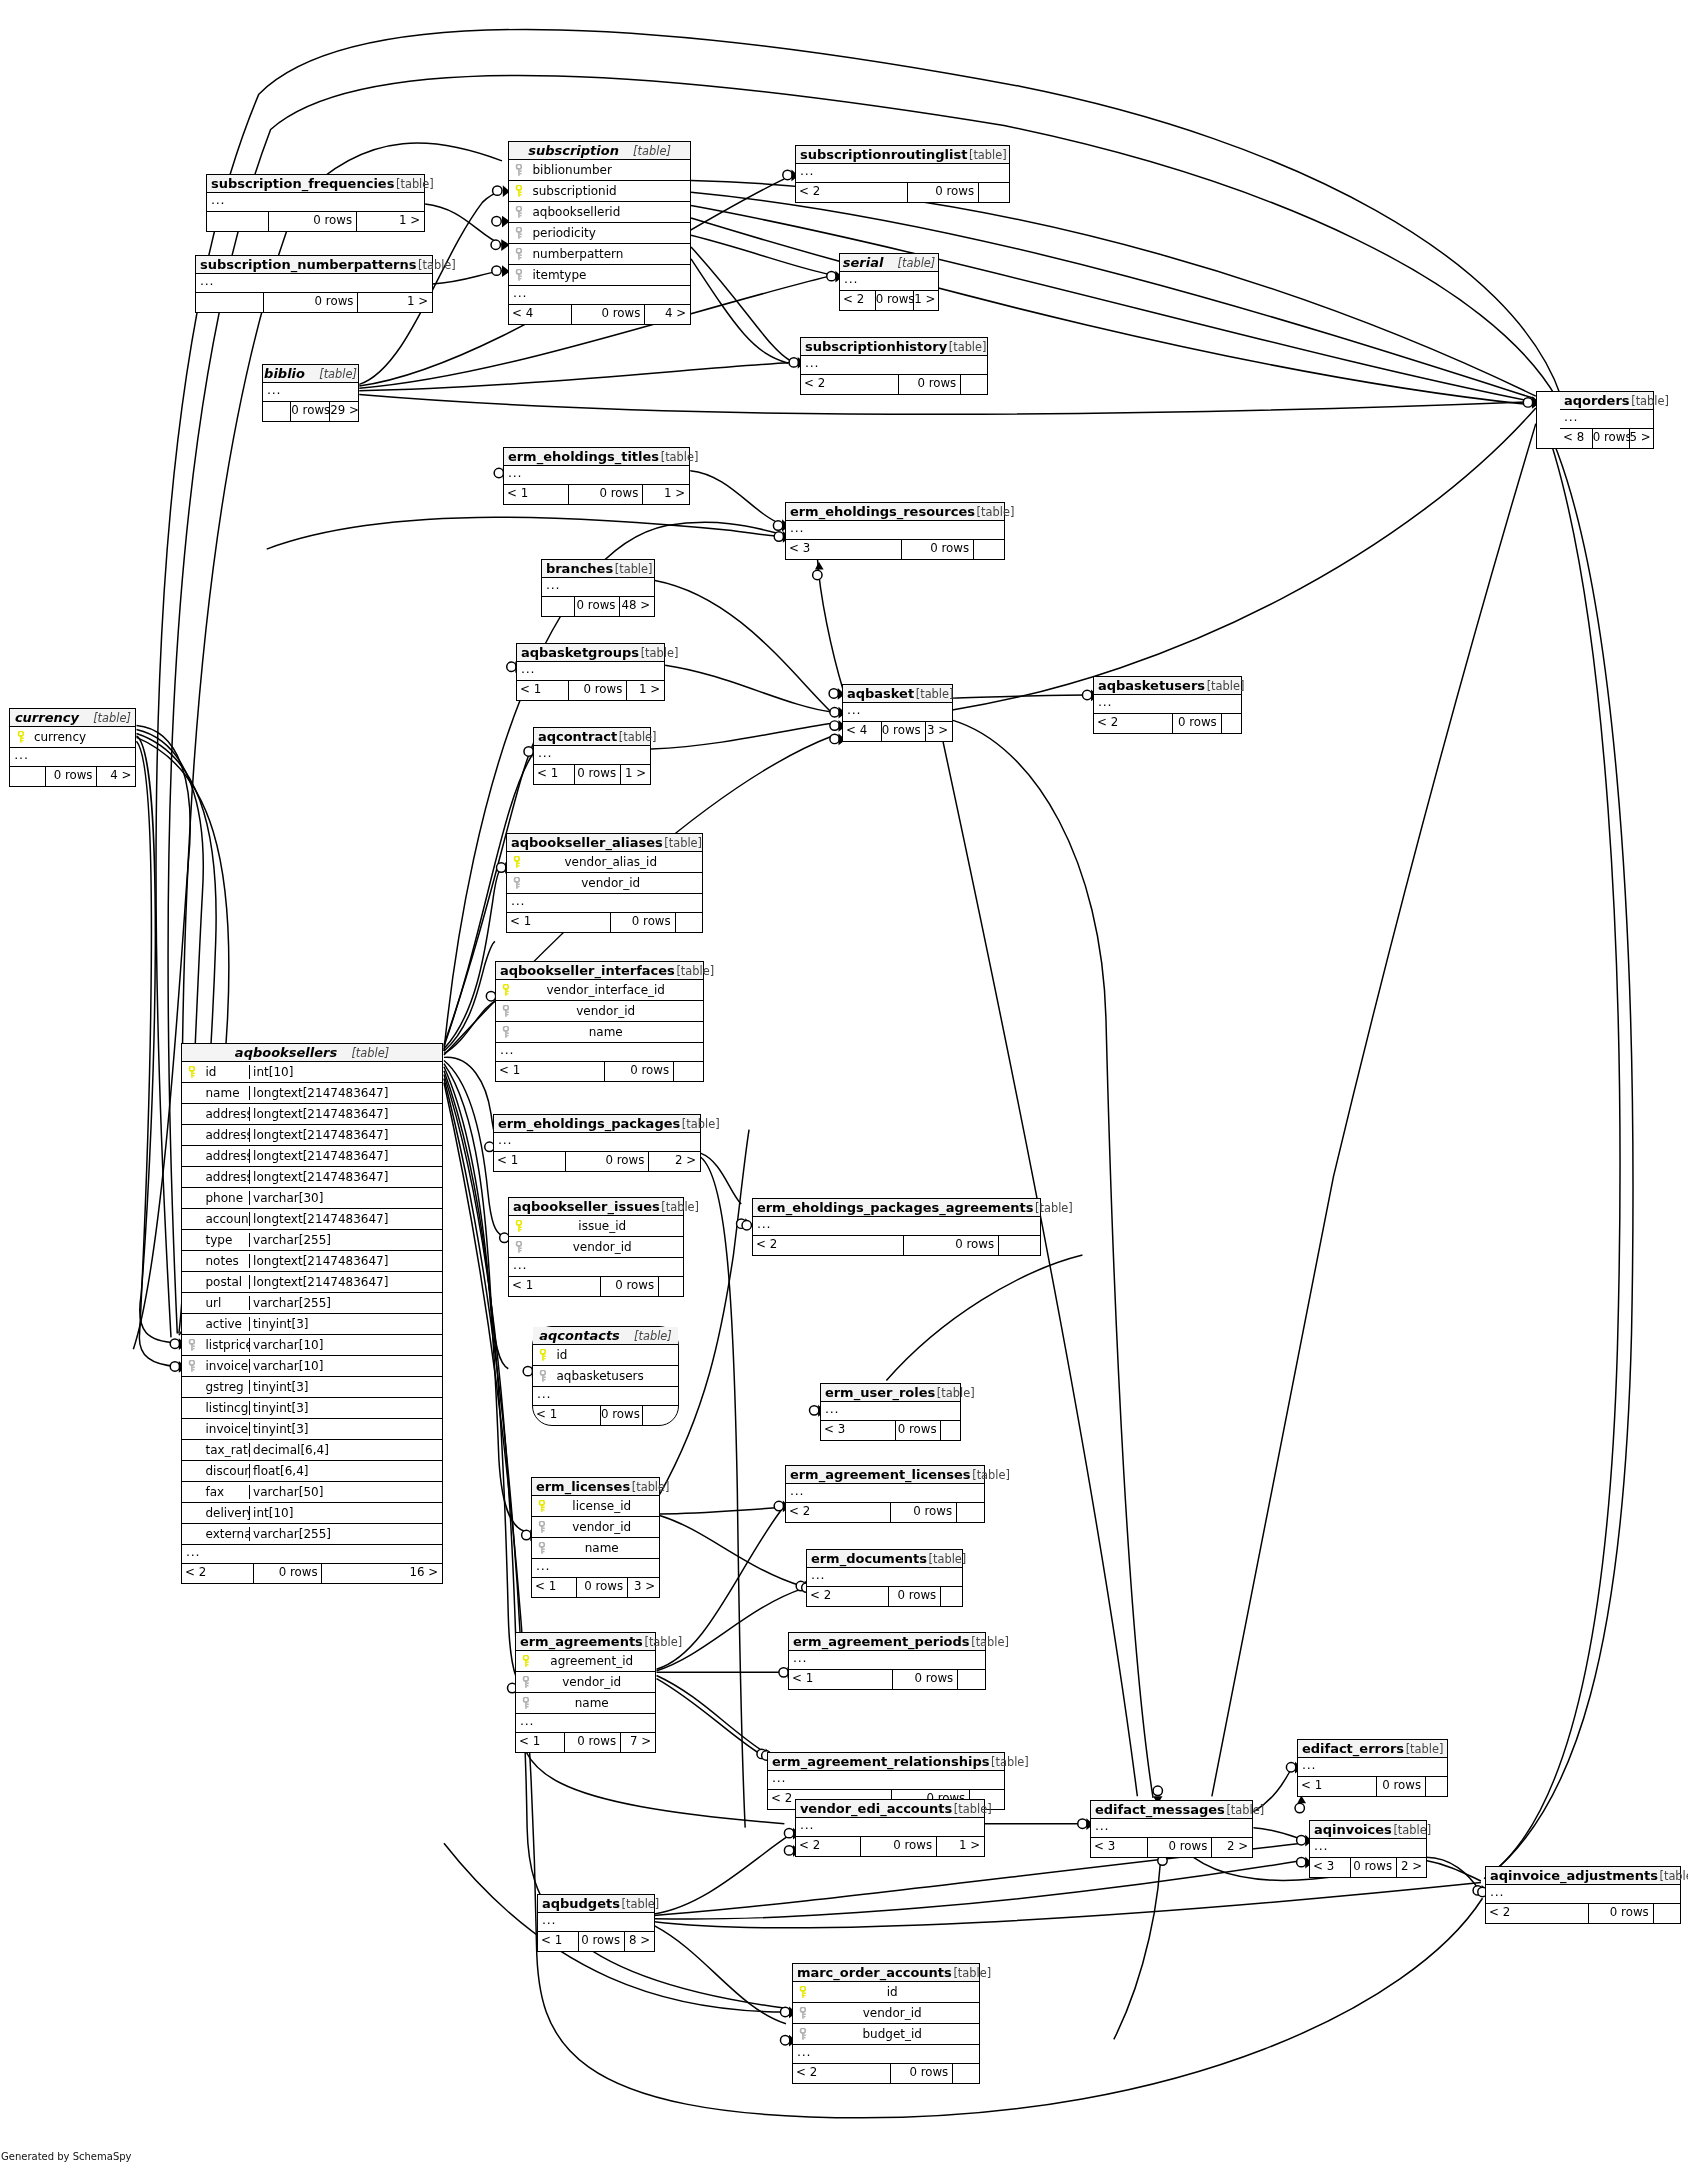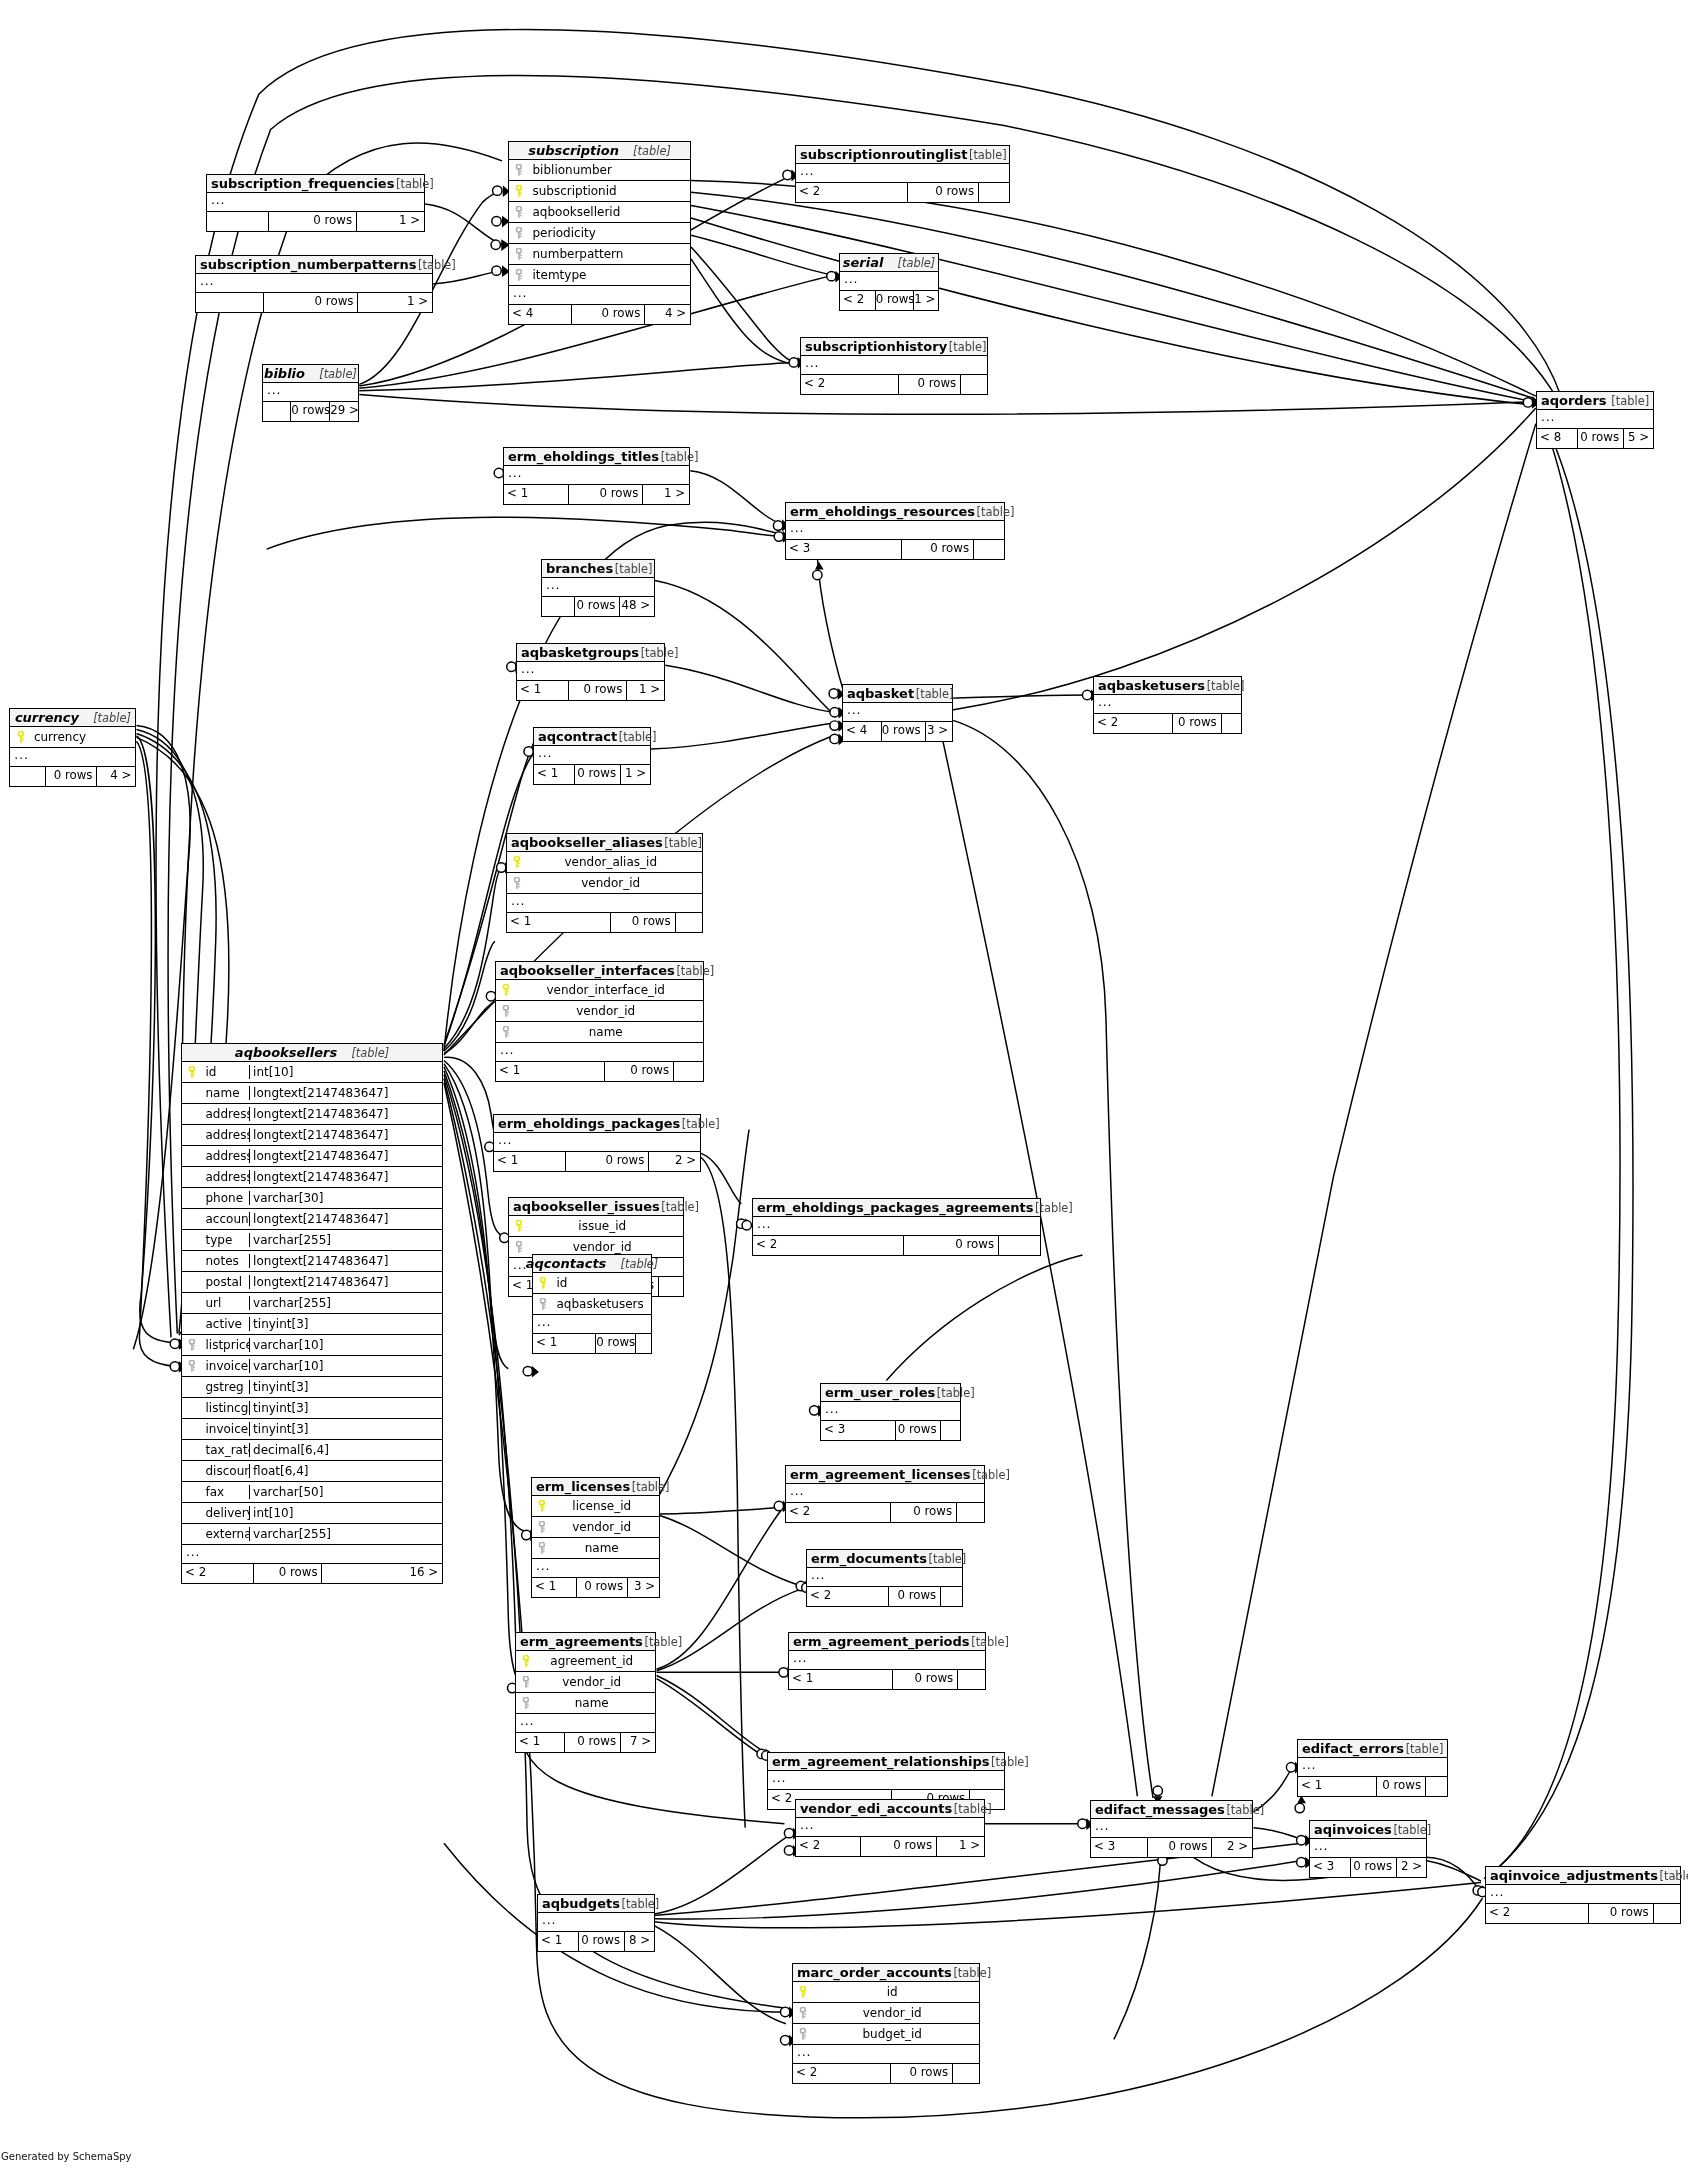--- a/index.html
+++ b/index.html
@@ -520,21 +520,21 @@
         <span class="tname">biblio</span>
         <span class="ttype">[table]</span>
       </div>
       <div class="ellipsis thin">...</div>
       <div class="foot">
         <div class="f-left" style="width:27.5px"></div>
         <div class="f-mid" style="width:39px">0 rows</div>
         <div class="f-right" style="width:29px">29 &gt;</div>
       </div>
     </div>
-    <div class="tbl" style="left: 1536px; top: 391px; width: 118px;">
+    <div class="tbl" style="left: 1536px; top: 391px; width: 118px; padding-left: 23px;">
       <div class="hdr">
         <span class="tname">aqorders</span>
         <span class="ttype">[table]</span>
       </div>
       <div class="ellipsis thin">...</div>
       <div class="foot">
         <div class="f-left" style="width:40px">&lt; 8</div>
         <div class="f-mid" style="width:46px">0 rows</div>
         <div class="f-right" style="width:30px">5 &gt;</div>
       </div>
@@ -924,21 +924,21 @@
         <span class="tname">erm_eholdings_packages_agreements</span>
         <span class="ttype">[table]</span>
       </div>
       <div class="ellipsis thin">...</div>
       <div class="foot">
         <div class="f-left" style="width:150px">&lt; 2</div>
         <div class="f-mid" style="width:95px">0 rows</div>
         <div class="f-right" style="width:42px"></div>
       </div>
     </div>
-    <div class="tbl center-hdr" style="left: 532px; top: 1254px; width: 120px;">
+    <div class="tbl center-hdr" style="left: 532px; top: 1326px; width: 147px; border-radius: 20px;">
       <div class="hdr">
         <span class="tname">aqcontacts</span>
         <span class="ttype">[table]</span>
       </div>
       <div class="col">
         <span class="keycell">
           <svg width="7.8" height="12.6" viewBox="0 0 10 16" class="keyicon">
             <circle cx="5" cy="3.4" r="3.1" fill="none" stroke="#e8e800" stroke-width="2"></circle>
             <rect x="4" y="5.5" width="2.1" height="9.5" fill="#e8e800"></rect>
             <rect x="6.1" y="8.2" width="2.6" height="1.9" fill="#e8e800"></rect>

